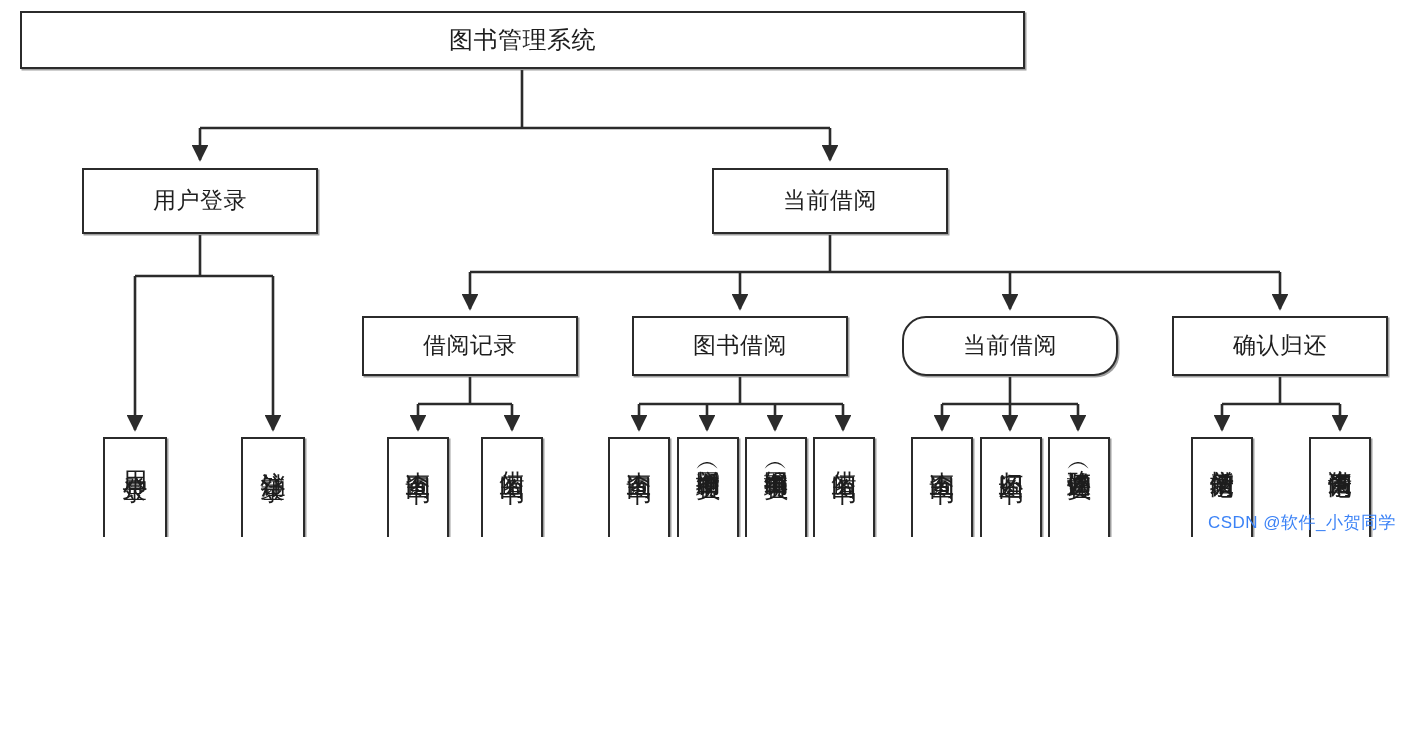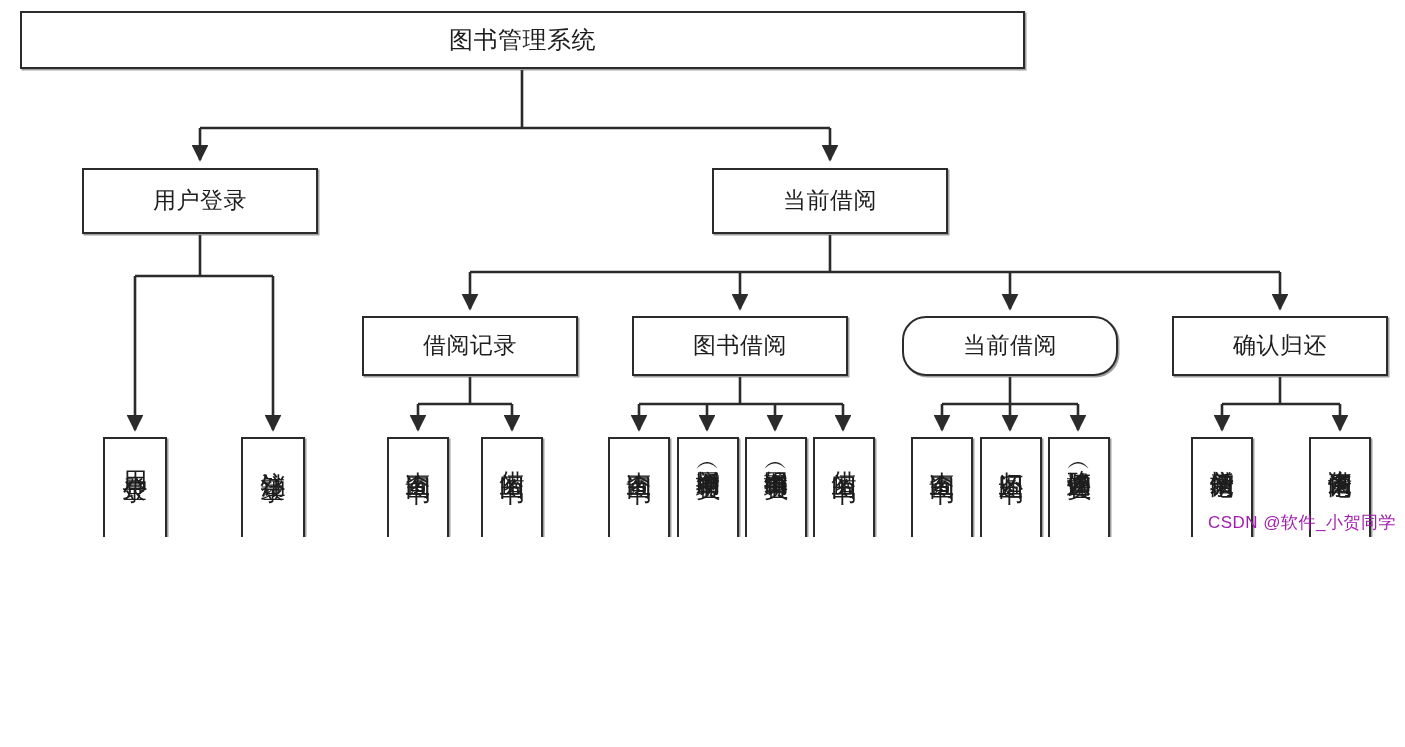--- a/index.html
+++ b/index.html
@@ -59,21 +59,21 @@
     white-space:normal;
     max-height:282px;
   }
   .node.v.tight .label{ font-size:24px; letter-spacing:1px; }
   
   #watermark{
     position:absolute;
     right:9px;
     bottom:3px;
     font-size:17px;
-    color:#a21caf;
+    color:#3b82f6;
     letter-spacing:.5px;
     white-space:nowrap;
     user-select:none;
   }
 </style>
 </head>
 <body>
 
 <div id="diagram">
 

